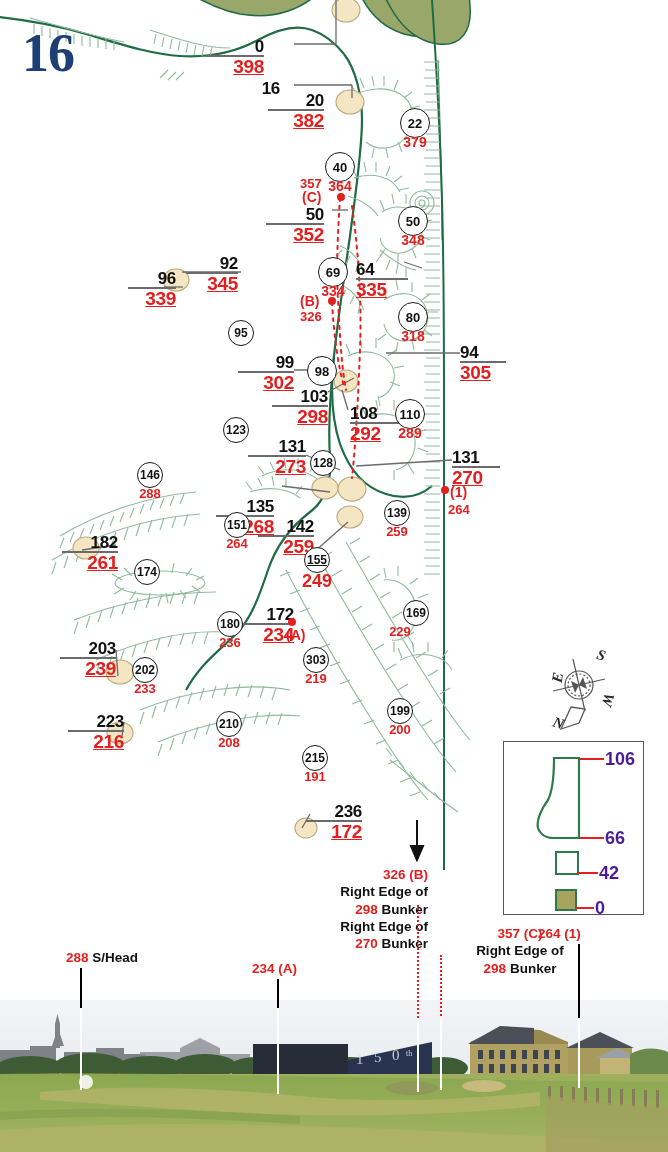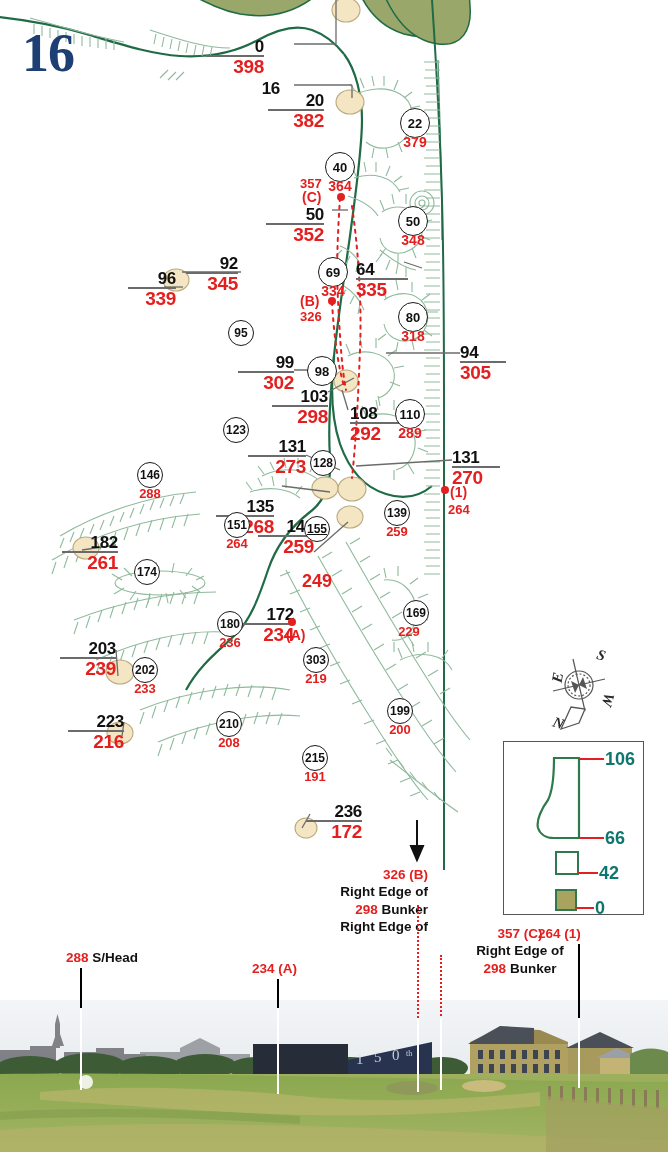--- a/index.html
+++ b/index.html
@@ -30,21 +30,21 @@
   }
 
   
   .pair {
     position:absolute; z-index:26;
     font-weight:700;
     line-height:1.02;
     white-space:nowrap;
   }
   .pair .top  { display:block; color:#111111; font-size:17px; letter-spacing:-0.3px; }
-  .pair .bot  { display:block; color:#e3201f; font-size:19px; letter-spacing:-0.3px; }
+  .pair .bot  { display:block; color:#e3201f; font-size:19px; letter-spacing:-0.3px;text-decoration:underline; }
   .pair.ra { text-align:right; }
   .pair.la { text-align:left; }
   .pair .rule {
     display:block; height:1.4px; background:#6b6b6b; margin:0px 0 0px 0;
   }
 
   
   .circ {
     position:absolute; z-index:27;
     width:30px; height:30px; border-radius:50%;
@@ -73,21 +73,21 @@
   .rlabel.sm { font-size:13px; }
 
   
   #legend-box {
     position:absolute; left:503px; top:741px;
     width:141px; height:174px;
     border:1.6px solid #555; background:#ffffff;
     z-index:30;
   }
   .legend-val {
-    position:absolute; color:#0f766e; font-weight:700; font-size:18px;
+    position:absolute; color:#4c1d95; font-weight:700; font-size:18px;
   }
 
   
   #compass { position:absolute; left:535px; top:645px; width:96px; height:92px; z-index:30; }
   #compass .cl {
     position:absolute; font-family:"Liberation Serif", serif;
     font-style:italic; font-weight:700; font-size:15px; color:#2a2a2a;
   }
 
   
@@ -551,30 +551,30 @@
 
   <div class="circ small" style="left:137px; top:462px;">146</div>
   <div class="circ-red sm" style="left:135px; top:486px; width:30px; position:absolute; color:#e3201f; font-weight:700; font-size:13px; text-align:center;">288</div>
 
   <div class="circ small" style="left:224px; top:512px;">151</div>
   <div class="circ-red" style="left:222px; top:536px; width:30px; font-size:13px;">264</div>
 
   <div class="circ small" style="left:384px; top:500px;">139</div>
   <div class="circ-red" style="left:382px; top:524px; width:30px; font-size:13px;">259</div>
 
-  <div class="circ small" style="left:304px; top:516px;text-decoration:underline;">155</div>
+  <div class="circ small" style="left:304px; top:547px;text-decoration:underline;">155</div>
   <div class="circ-red" style="left:302px; top:571px; width:30px; font-size:18px;">249</div>
 
   <div class="circ small" style="left:134px; top:559px;">174</div>
 
   <div class="circ small" style="left:217px; top:611px;">180</div>
   <div class="circ-red" style="left:215px; top:635px; width:30px; font-size:13px;">236</div>
 
   <div class="circ small" style="left:387px; top:600px;margin-left:16px;">169</div>
-  <div class="circ-red" style="left:394px; top:624px; width:30px; font-size:13px;">229</div>
+  <div class="circ-red" style="left:385px; top:624px; width:30px; font-size:13px;">229</div>
 
   <div class="circ small" style="left:132px; top:657px;">202</div>
   <div class="circ-red" style="left:130px; top:681px; width:30px; font-size:13px;">233</div>
 
   <div class="circ small" style="left:303px; top:647px;">303</div>
   <div class="circ-red" style="left:301px; top:671px; width:30px; font-size:13px;">219</div>
 
   <div class="circ small" style="left:387px; top:698px;">199</div>
   <div class="circ-red" style="left:385px; top:722px; width:30px; font-size:13px;">200</div>
 
@@ -637,20 +637,21 @@
     <span class="legend-val" style="left:101px; top:86px;">66</span>
     <span class="legend-val" style="left:95px; top:121px;">42</span>
     <span class="legend-val" style="left:91px; top:156px;">0</span>
   </div>
 
   <div class="annot ra" style="left:230px; top:866px; width:198px;">
     <div><span class="r">326</span> <span class="r">(B)</span></div>
     <div>Right Edge of</div>
     <div><span class="r">298</span> <span>Bunker</span></div>
     <div>Right Edge of</div>
+    <div><span class="r">270</span> <span>Bunker</span></div>
   </div>
 
   <div class="annot la" style="left:420px; top:925px; width:200px;">
     <div><span class="r">357</span> <span class="r">(C)</span></div>
     <div>Right Edge of</div>
     <div><span class="r">298</span> <span>Bunker</span></div>
   </div>
 
   <div class="photolabel" style="left:66px; top:950px;">
     <span class="r">288</span>

